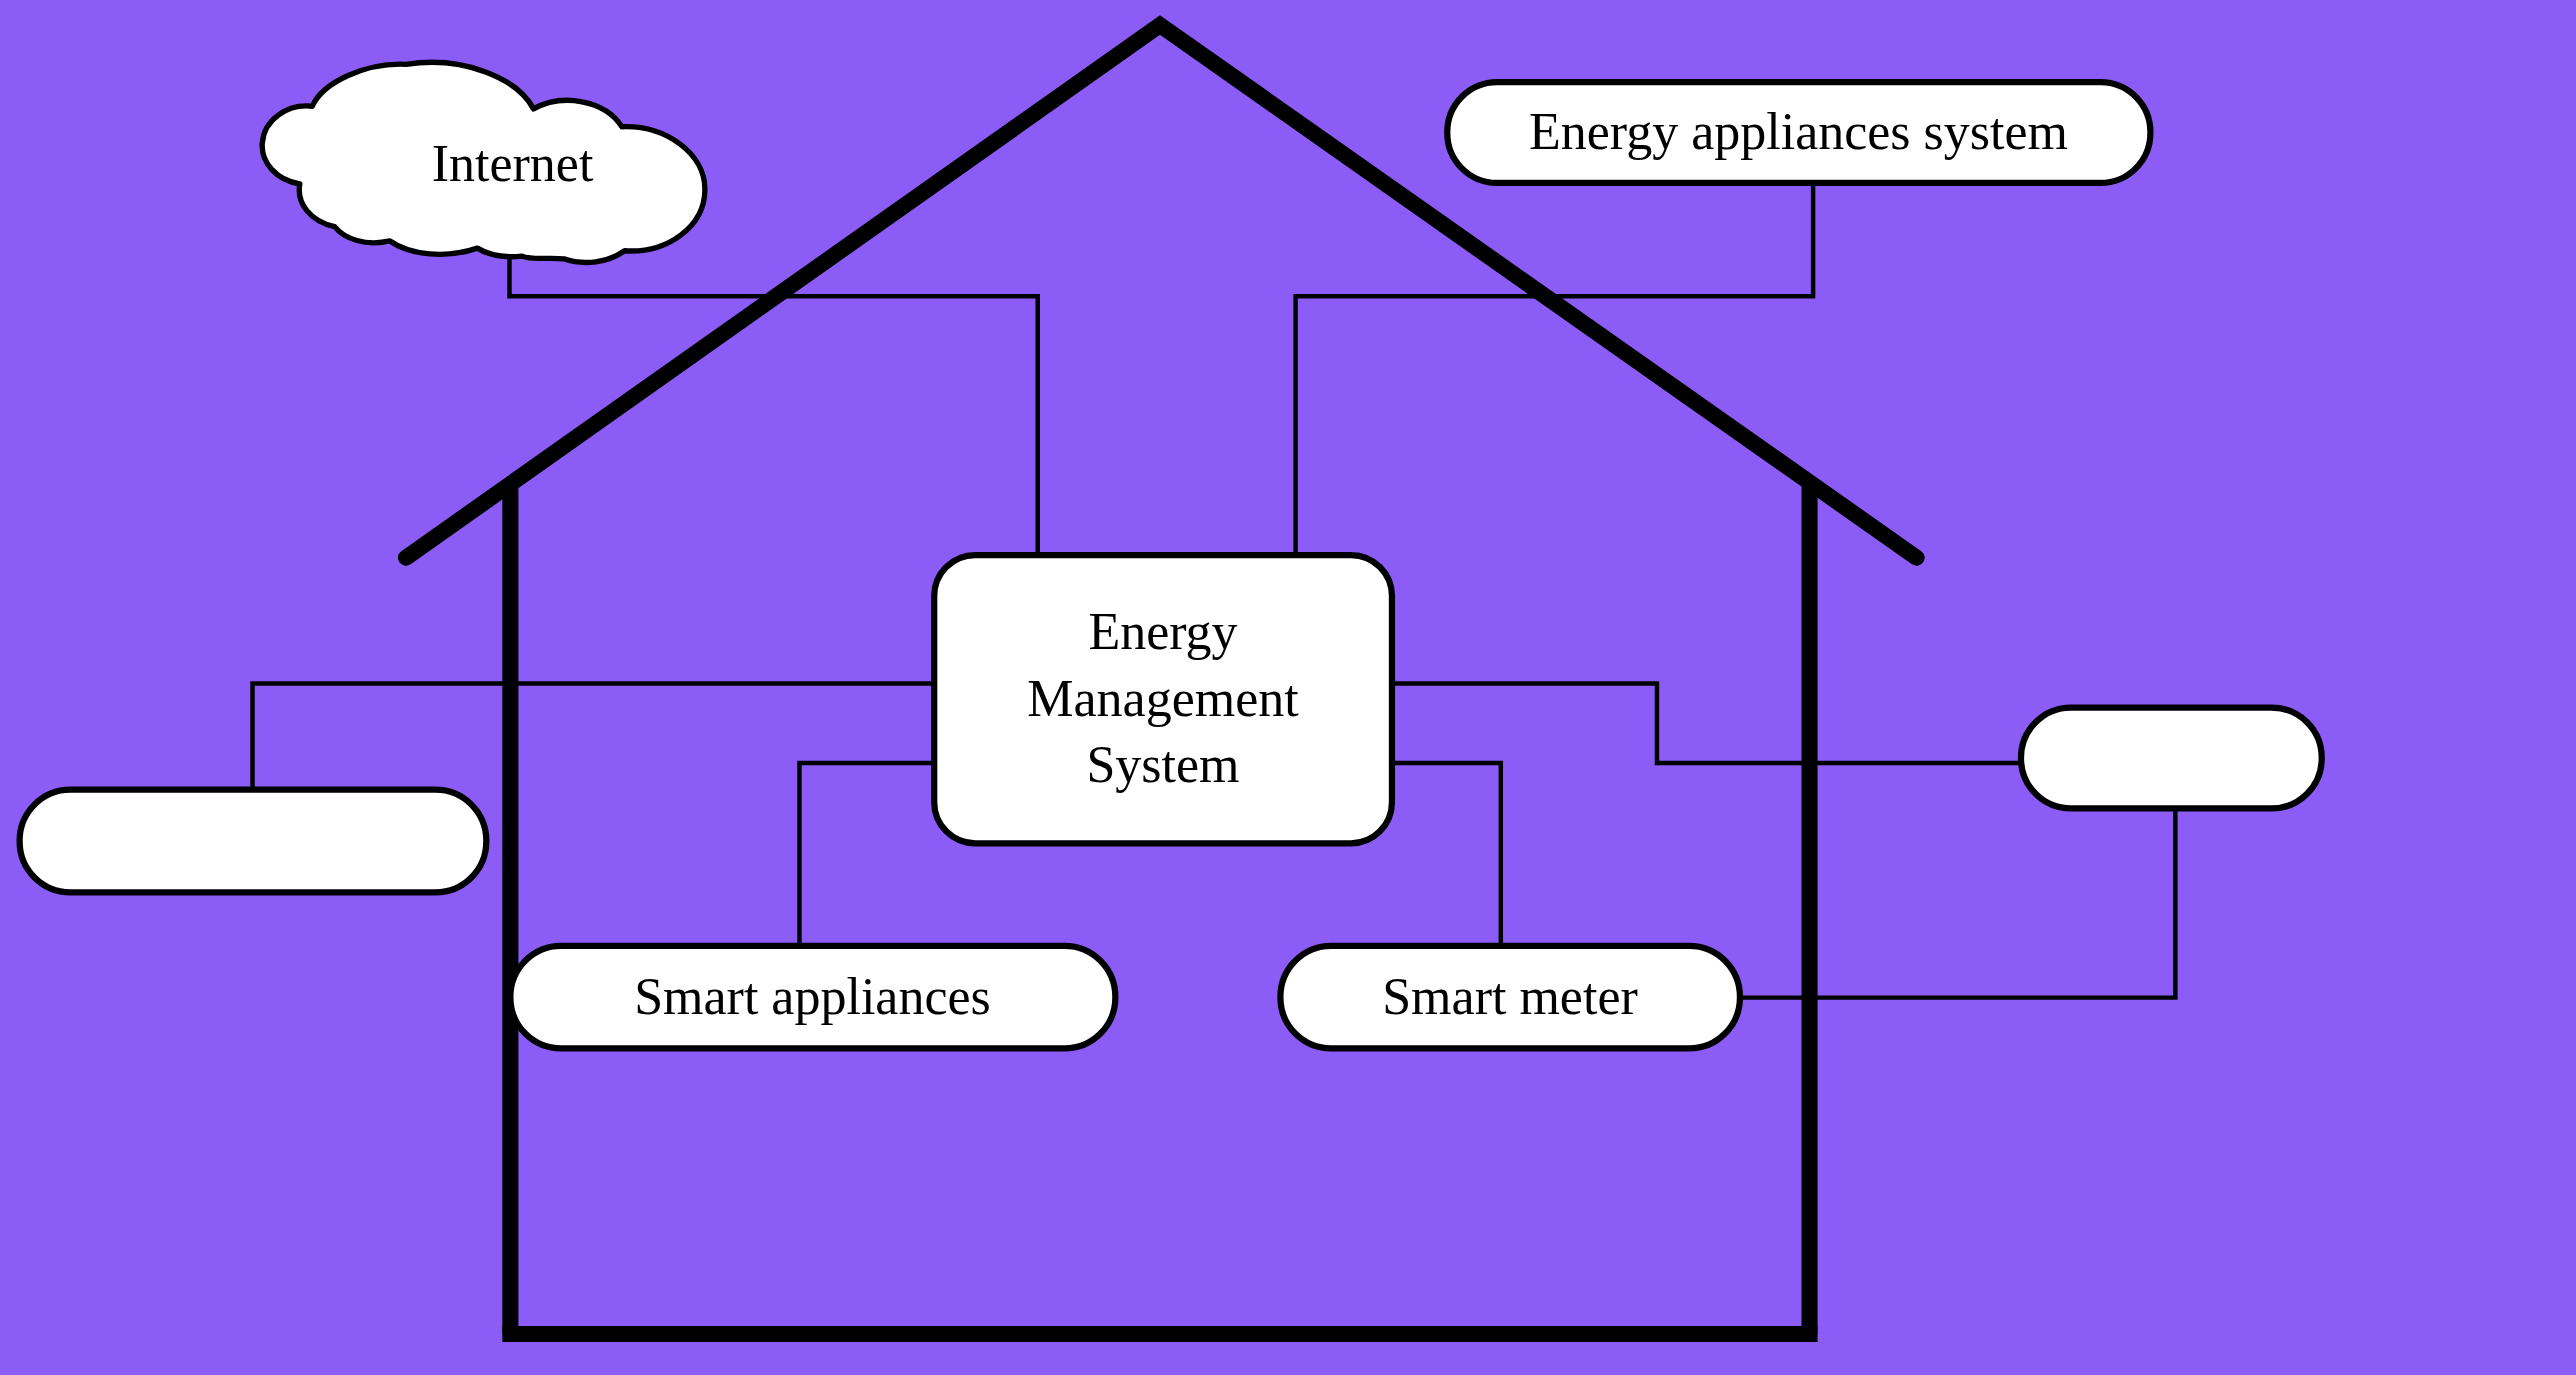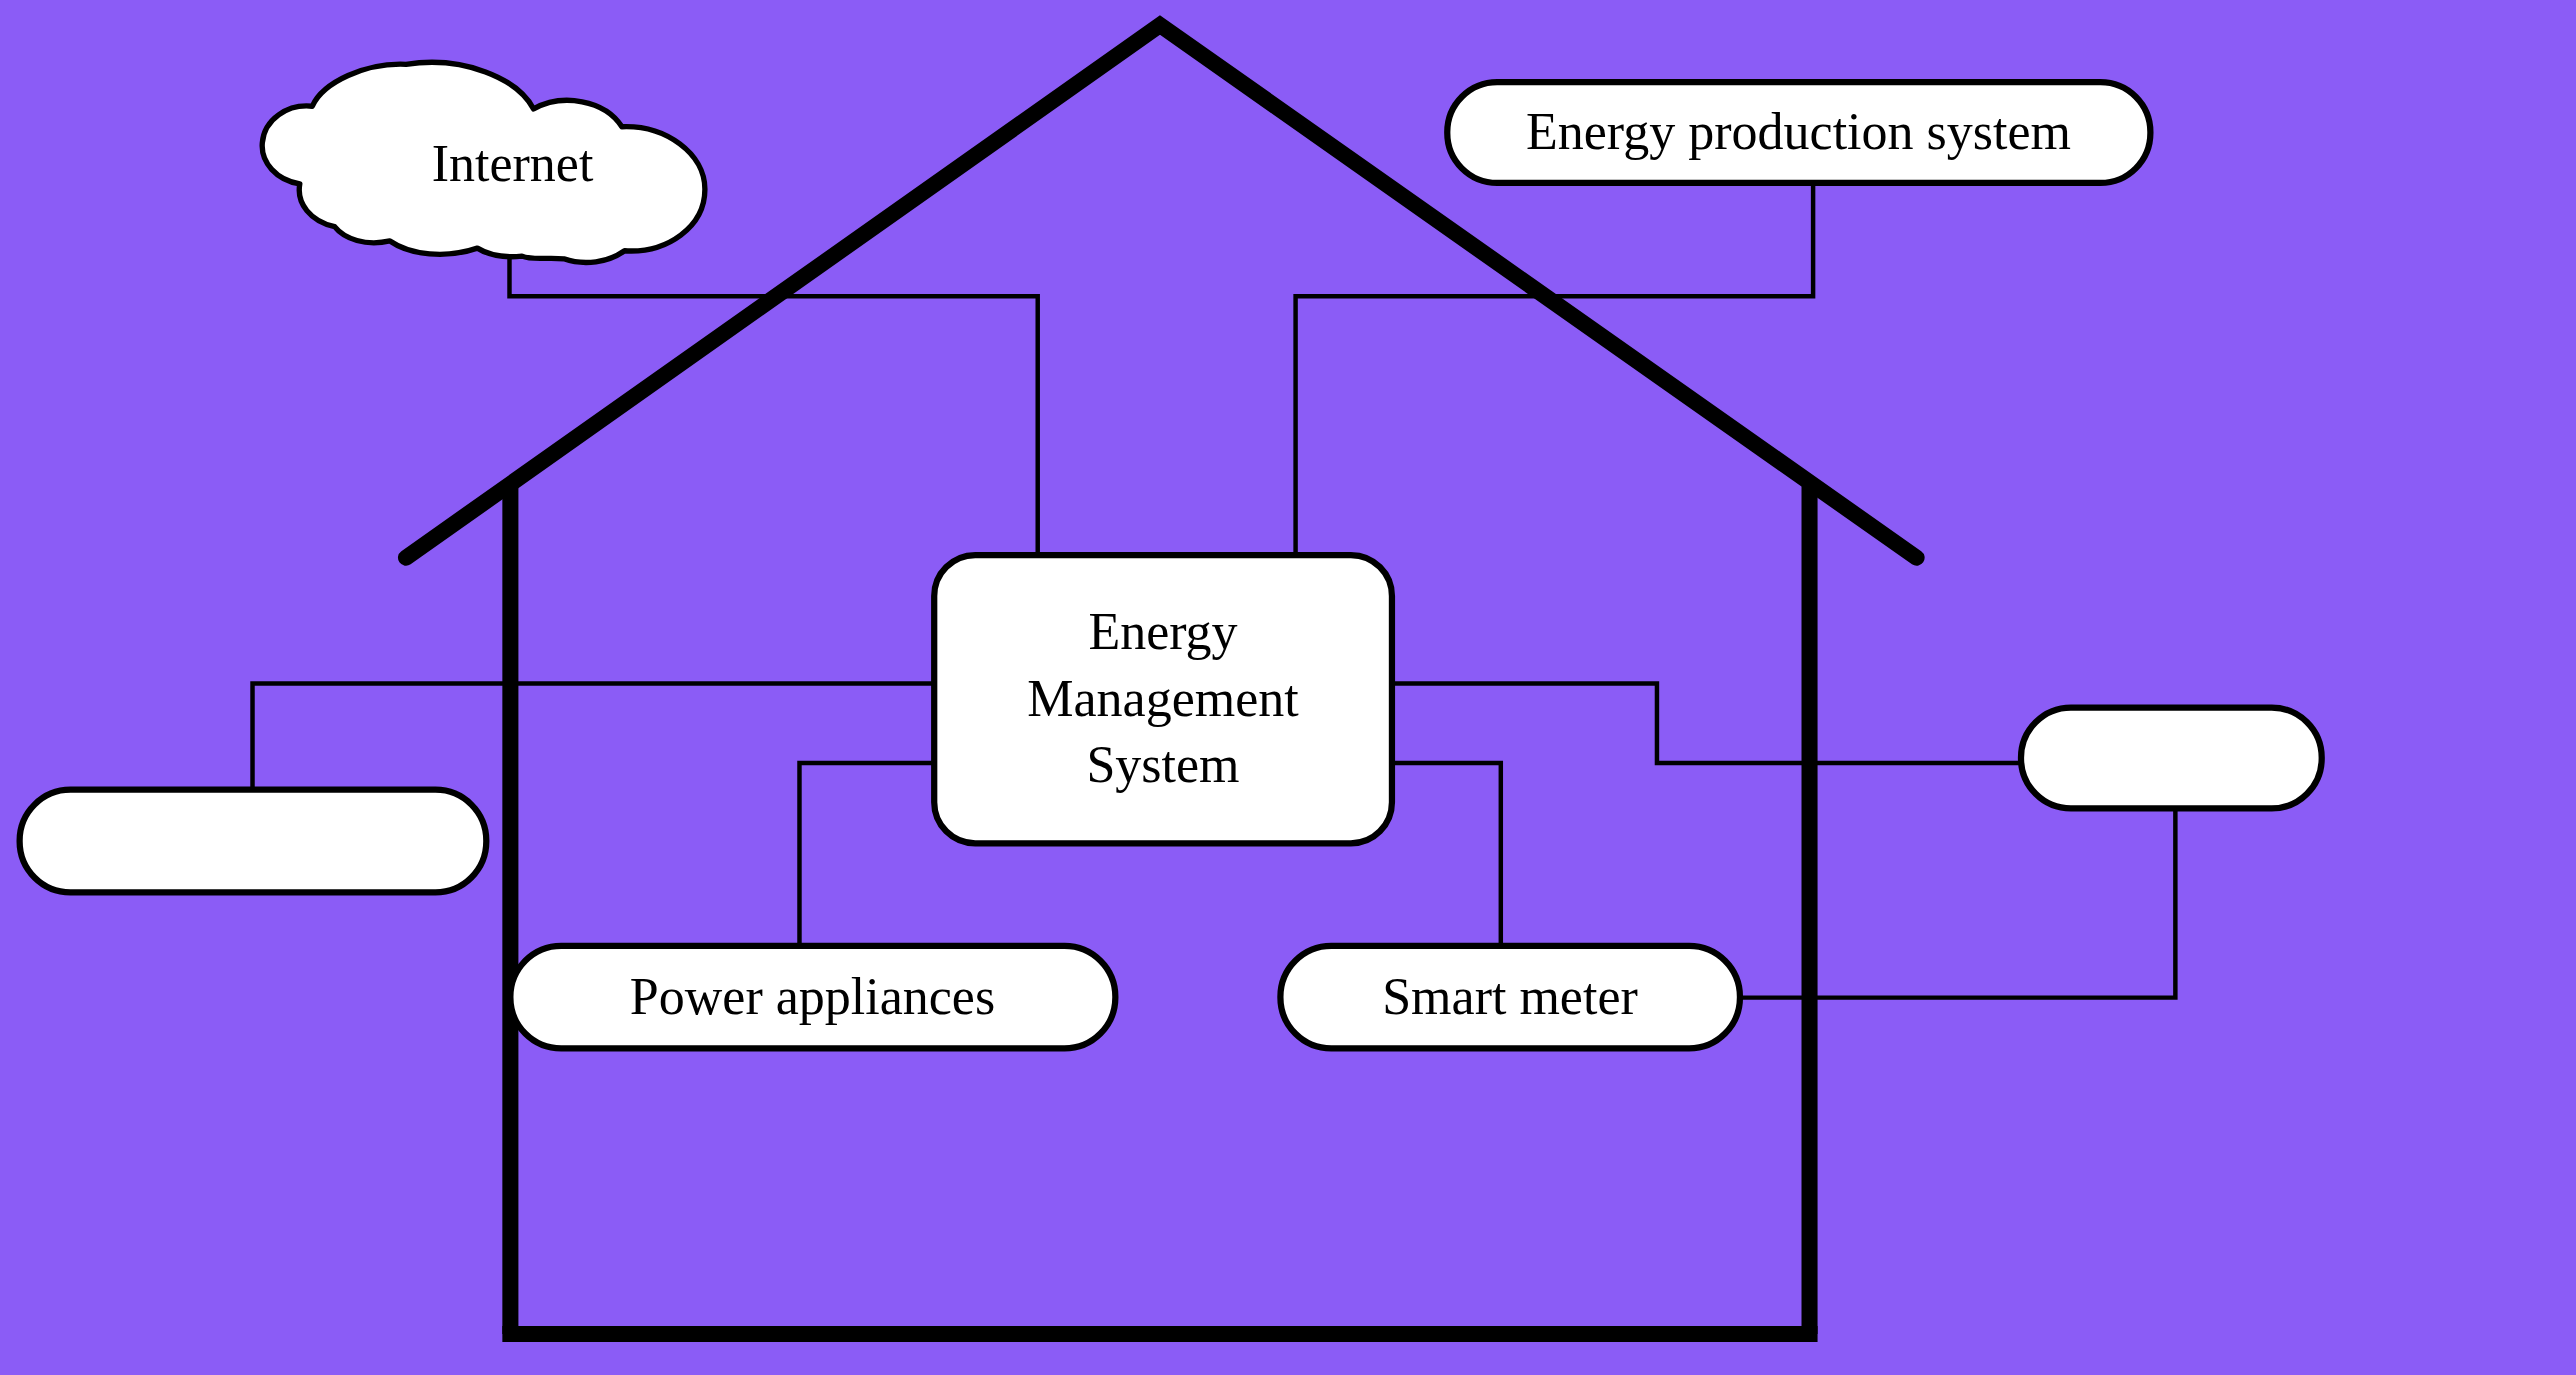--- a/index.html
+++ b/index.html
@@ -71,26 +71,26 @@
 
     <rect x="572" y="1060" width="678" height="115" rx="57" ry="57" fill="#ffffff" stroke="#000000" stroke-width="7"></rect>
 
     <rect x="1435" y="1060" width="515" height="115" rx="57" ry="57" fill="#ffffff" stroke="#000000" stroke-width="7"></rect>
 
     <rect x="2265" y="793" width="337" height="113" rx="56" ry="56" fill="#ffffff" stroke="#000000" stroke-width="7"></rect>
   </svg>
 
   <div class="lbl" style="left:303px;top:61px;width:419px;height:207px;font-size:52px;">Internet</div>
 
-  <div class="lbl" style="left:1447px;top:82px;width:703px;height:101px;font-size:52px;">Energy production system</div>
+  <div class="lbl" style="left:1447px;top:82px;width:703px;height:101px;font-size:52px;">Energy appliances system</div>
 
   <div class="lbl" style="left:934px;top:555px;width:458px;height:288px;font-size:52px;text-align:center;">Energy
 Management
 System</div>
 
 
-  <div class="lbl" style="left:510px;top:946px;width:605px;height:103px;font-size:52px;">Power appliances</div>
+  <div class="lbl" style="left:510px;top:946px;width:605px;height:103px;font-size:52px;">Smart appliances</div>
 
   <div class="lbl" style="left:1280px;top:946px;width:460px;height:103px;font-size:52px;">Smart meter</div>
 
 
 </div>
 
 
 </body></html>

